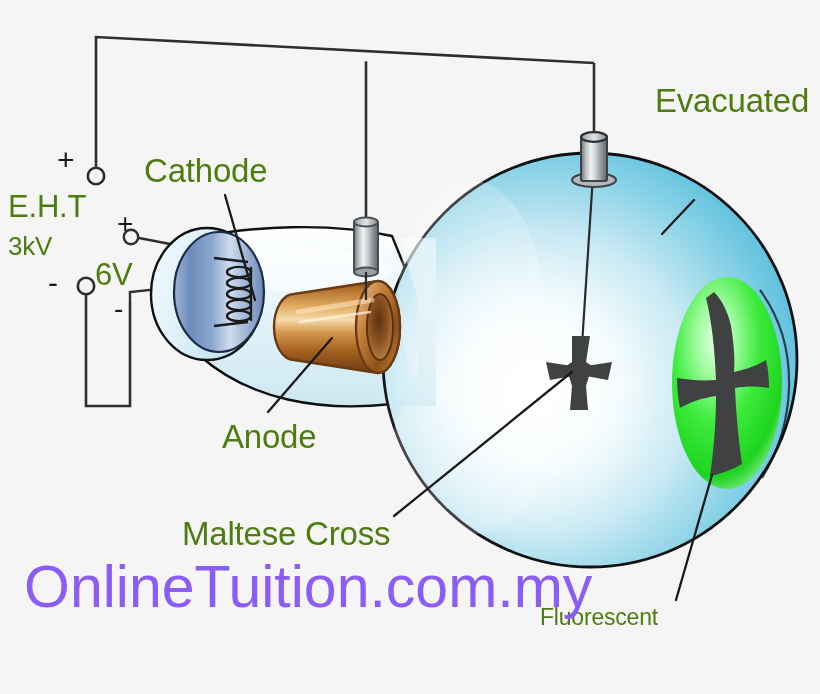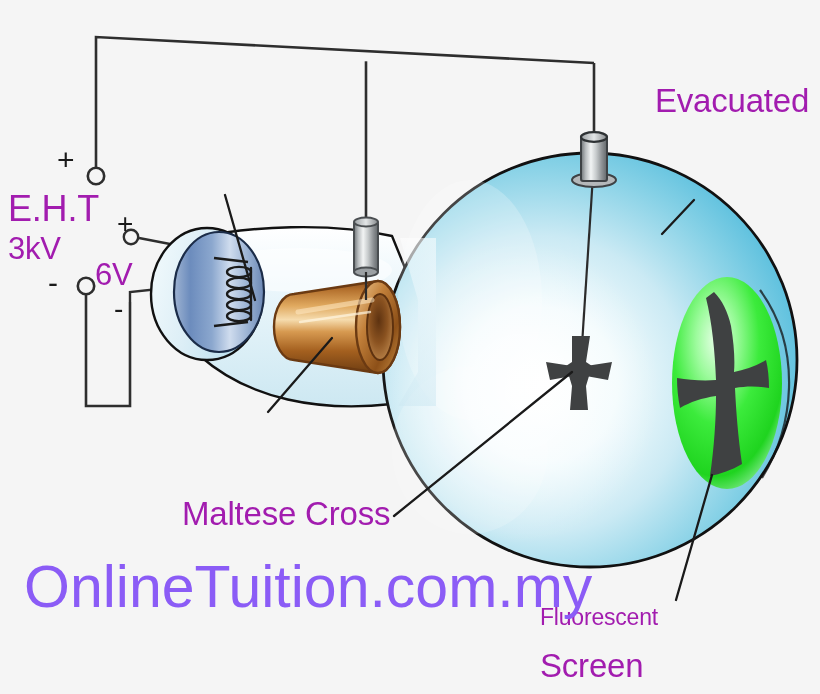--- a/index.html
+++ b/index.html
@@ -20,32 +20,32 @@
   }
   #diagram {
     position: absolute;
     left: 0;
     top: 0;
     width: 820px;
     height: 694px;
   }
   .lbl {
     position: absolute;
-    color: #a21caf;
+    color: #4d7c0f;
     font-family: "Liberation Sans", sans-serif;
     white-space: pre;
     line-height: 1.08;
     letter-spacing: -0.2px;
   }
-  #lbl-eht      { left: 8px;   top: 190px; font-size: 36px; }
-  #lbl-kv       { left: 8px;   top: 232px; font-size: 31px; }
+  #lbl-eht      { left: 8px;   top: 190px; font-size: 31px; }
+  #lbl-kv       { left: 8px;   top: 232px; font-size: 26px; }
   #lbl-6v       { left: 95px;  top: 258px; font-size: 31px; text-align: right; }
   #lbl-cathode  { left: 144px; top: 153px; font-size: 33px; }
   #lbl-anode    { left: 222px; top: 419px; font-size: 33px; }
-  #lbl-maltese  { left: 182px; top: 496px; font-size: 33px; }
+  #lbl-maltese  { left: 182px; top: 516px; font-size: 33px; }
   #lbl-evac1    { left: 655px; top: 83px;  font-size: 33px; }
   #lbl-evac2    { left: 655px; top: 126px; font-size: 33px; }
   #lbl-fluo1    { left: 540px; top: 605px; font-size: 23px; }
   #lbl-fluo2    { left: 540px; top: 648px; font-size: 33px; }
 
   .sign {
     position: absolute;
     color: #1a1a1a;
     font-family: "Liberation Sans", sans-serif;
     line-height: 1;
@@ -284,24 +284,25 @@
       <path d="M 268,412 L 332,338"></path>
       <path d="M 394,516 L 572,372"></path>
       <path d="M 694,200 L 662,234"></path>
       <path d="M 676,600 L 712,475"></path>
     </g>
   </svg>
 
   <div class="lbl" id="lbl-eht">E.H.T</div>
   <div class="lbl" id="lbl-kv">3kV</div>
   <div class="lbl" id="lbl-6v">6V</div>
+  <div class="lbl" id="lbl-cathode">Cathode</div>
+  <div class="lbl" id="lbl-anode">Anode</div>
   <div class="lbl" id="lbl-maltese">Maltese Cross</div>
   <div class="lbl" id="lbl-evac1">Evacuated</div>
   <div class="lbl" id="lbl-fluo1">Fluorescent</div>
-  <div class="lbl" id="lbl-fluo2">Screen</div>
 
   <div class="sign" id="sign-eht-plus">+</div>
   <div class="sign" id="sign-eht-minus">-</div>
   <div class="sign" id="sign-6v-plus">+</div>
   <div class="sign" id="sign-6v-minus">-</div>
 
   <div id="watermark">OnlineTuition.com.my</div>
 
 </div>
 

